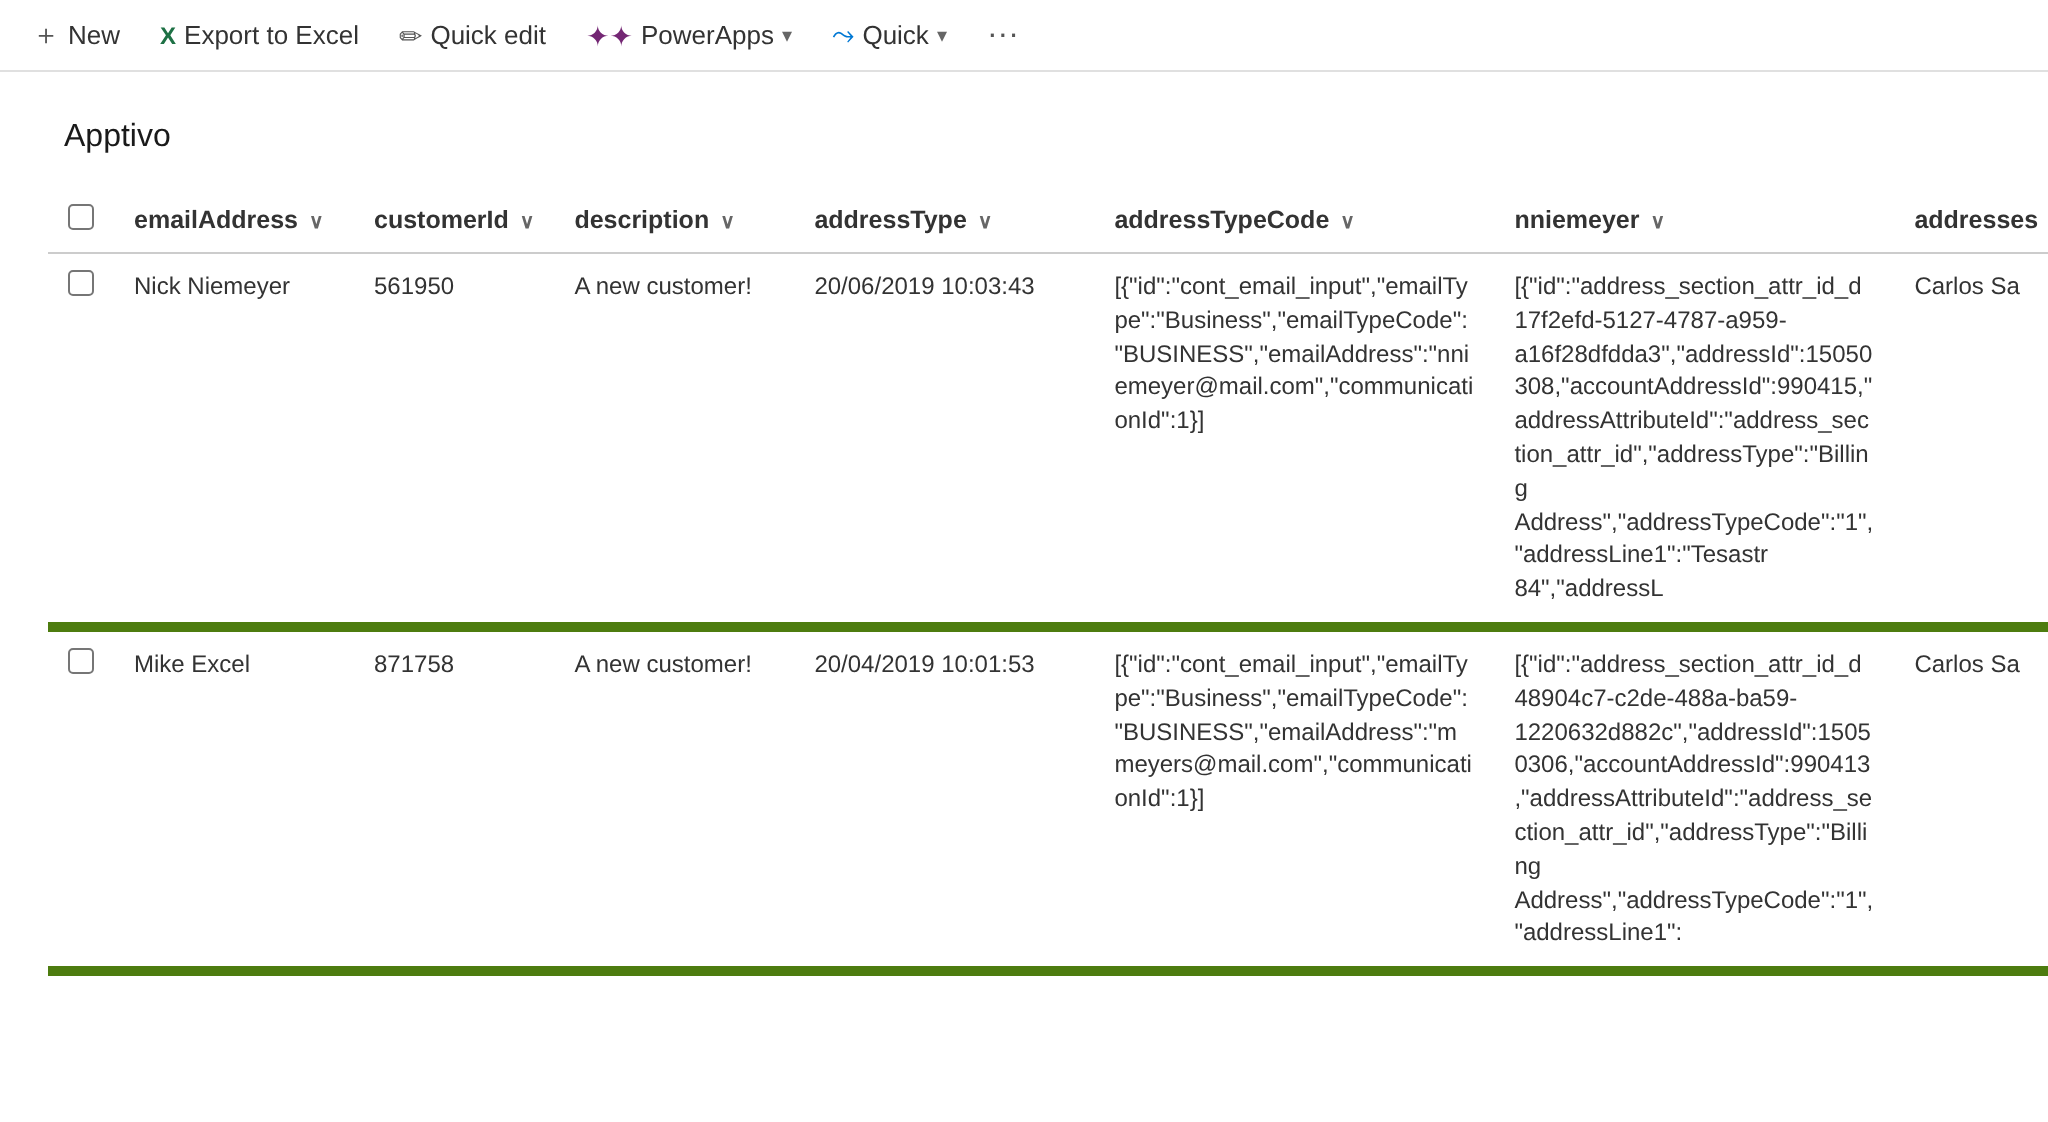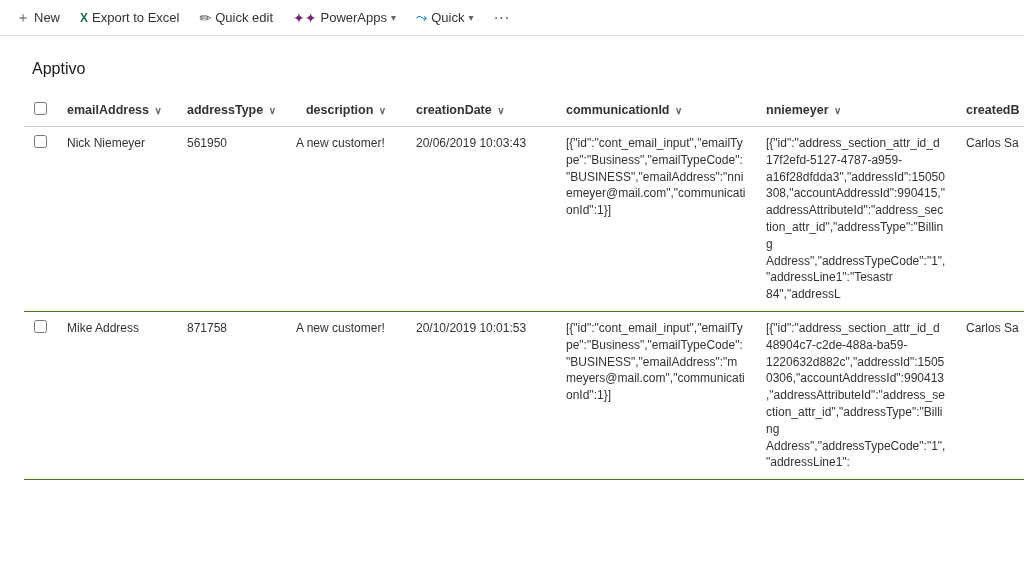--- a/index.html
+++ b/index.html
@@ -59,31 +59,31 @@
       text-align: left;
       font-weight: 600;
       color: #333;
       white-space: nowrap;
       cursor: pointer;
     }
     th .sort-icon { font-size: 10px; color: #666; margin-left: 2px; }
     td {
       padding: 8px 10px;
       vertical-align: top;
-      border-bottom: 1px solid #4d7c0f;
+      border-bottom: 5px solid #4d7c0f;
       color: #333;
       max-width: 180px;
       word-break: break-word;
       font-size: 12px;
       line-height: 1.4;
     }
 
     .col-customer-name { min-width: 120px; max-width: 160px; }
     .col-customer-id { min-width: 90px; max-width: 110px; }
-    .col-description { min-width: 120px; max-width: 160px; text-align: center; }
+    .col-description { min-width: 120px; max-width: 160px; }
     .col-creation-date { min-width: 150px; max-width: 180px; }
     .col-email { min-width: 200px; max-width: 240px; }
     .col-addresses { min-width: 200px; max-width: 240px; }
     .col-created-by { min-width: 80px; }
 
     
     .col-check { width: 30px; }
     input[type="checkbox"] { cursor: pointer; }
   </style>
 </head>
@@ -124,60 +124,60 @@
     <thead>
       <tr>
         <th class="col-check">
           <input type="checkbox" style="">
         </th>
         <th class="col-customer-name">
           <span>emailAddress</span>
           <span class="sort-icon">∨</span>
         </th>
         <th class="col-customer-id">
-          <span>addressType</span>
+          <span>customerId</span>
           <span class="sort-icon">∨</span>
         </th>
         <th class="col-description">
           <span>description</span>
           <span class="sort-icon">∨</span>
         </th>
         <th class="col-creation-date">
-          <span>creationDate</span>
+          <span>addressType</span>
           <span class="sort-icon">∨</span>
         </th>
         <th class="col-email">
-          <span>communicationId</span>
+          <span>addressTypeCode</span>
           <span class="sort-icon">∨</span>
         </th>
         <th class="col-addresses">
           <span>nniemeyer</span>
           <span class="sort-icon">∨</span>
         </th>
         <th class="col-created-by">
-          <span>createdB</span>
+          <span>addresses</span>
         </th>
       </tr>
     </thead>
     <tbody id="table-body">
     <tr>
           <td><input type="checkbox" style=""></td>
           <td>Nick Niemeyer</td>
           <td>561950</td>
           <td>A new customer!</td>
           <td>20/06/2019 10:03:43</td>
           <td>[{"id":"cont_email_input","emailType":"Business","emailTypeCode":"BUSINESS","emailAddress":"nniemeyer@mail.com","communicationId":1}]</td>
           <td>[{"id":"address_section_attr_id_d17f2efd-5127-4787-a959-a16f28dfdda3","addressId":15050308,"accountAddressId":990415,"addressAttributeId":"address_section_attr_id","addressType":"Billing Address","addressTypeCode":"1","addressLine1":"Tesastr 84","addressL</td>
           <td>Carlos Sa</td>
         </tr>
         <tr>
           <td><input type="checkbox" style=""></td>
-          <td>Mike Address</td>
+          <td>Mike Excel</td>
           <td>871758</td>
           <td>A new customer!</td>
-          <td>20/10/2019 10:01:53</td>
+          <td>20/04/2019 10:01:53</td>
           <td>[{"id":"cont_email_input","emailType":"Business","emailTypeCode":"BUSINESS","emailAddress":"mmeyers@mail.com","communicationId":1}]</td>
           <td>[{"id":"address_section_attr_id_d48904c7-c2de-488a-ba59-1220632d882c","addressId":15050306,"accountAddressId":990413,"addressAttributeId":"address_section_attr_id","addressType":"Billing Address","addressTypeCode":"1","addressLine1":</td>
           <td>Carlos Sa</td>
         </tr>
       </tbody>
   </table>
 </div>
 
 </body></html>

